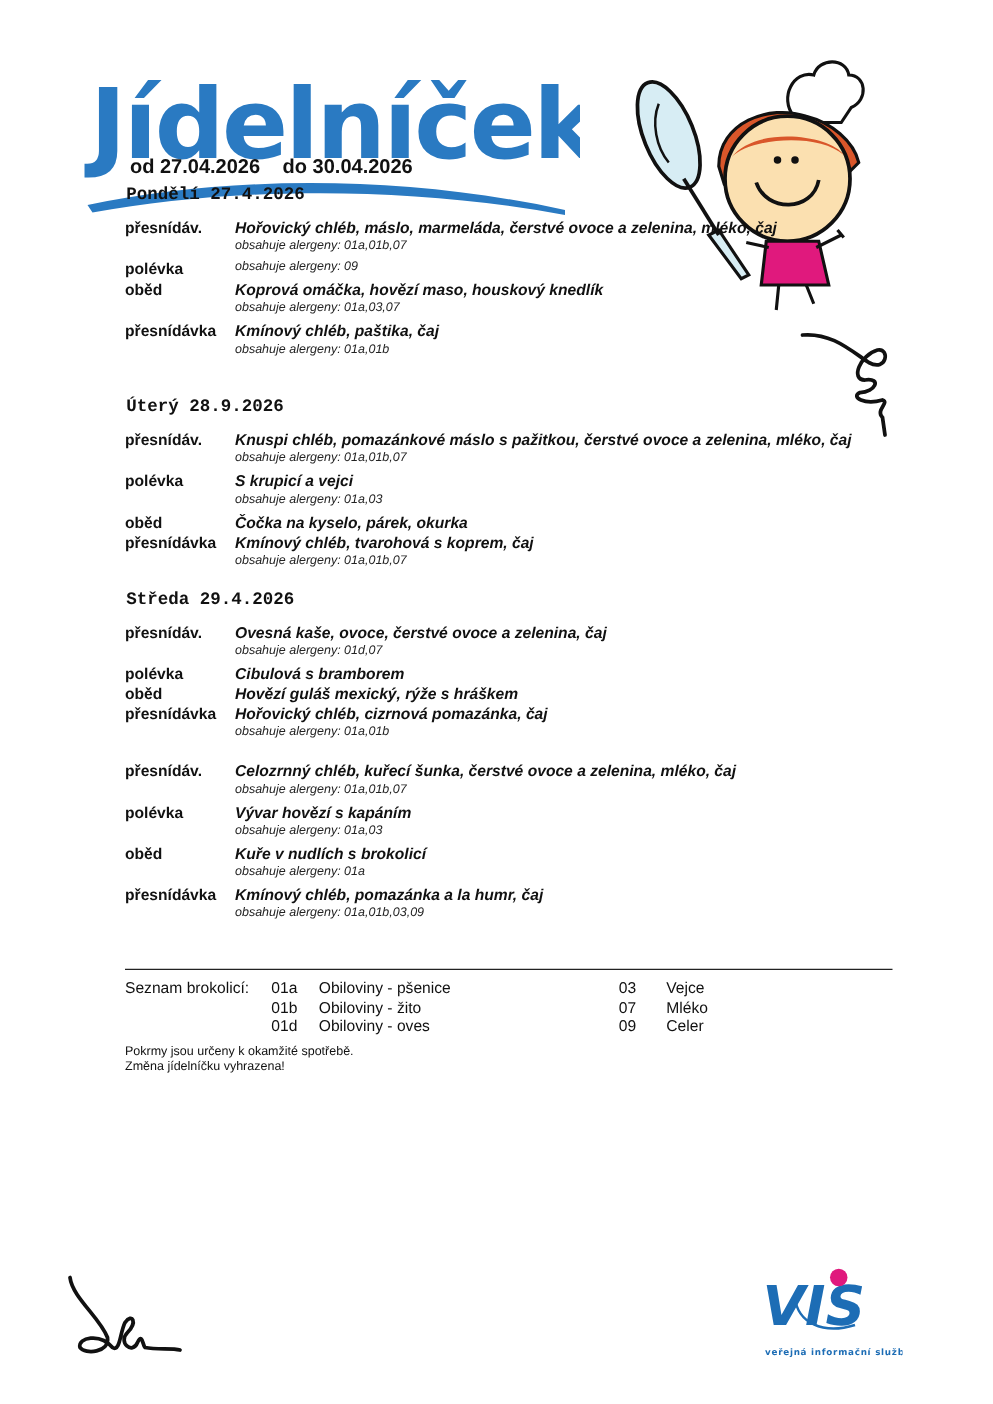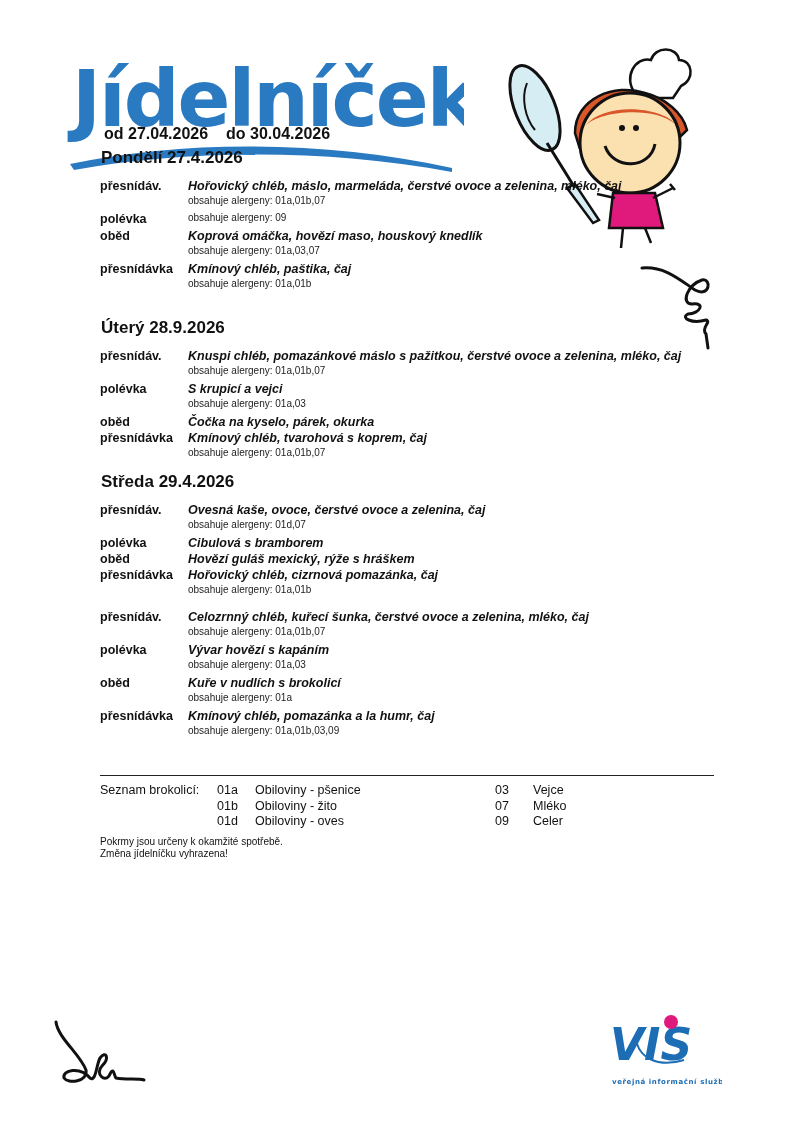--- a/index.html
+++ b/index.html
@@ -14,26 +14,26 @@
     .period { left: 104px; top: 113px; font-size: 16px; font-weight: bold; white-space: pre; z-index: 3; margin-top: 12px; }
     .period span { margin-right: 18px; }
 
     
     .chef { left: 505px; top: 38px; width: 200px; height: 215px; }
     .swirl-right { left: 640px; top: 262px; width: 80px; height: 90px; }
     .swirl-left { left: 50px; top: 1018px; width: 100px; height: 72px; }
 
     
     .day { position: absolute; left: 100px; width: 640px; z-index: 2; }
-    .day-title { font-size: 17px; font-weight: bold; margin: 0 0 10px 1px; }
+    .day-title { font-size: 14px; font-weight: bold; margin: 0 0 10px 1px; font-family: Liberation Mono, monospace; }
     .meal { display: flex; font-size: 12.5px; line-height: 16px; }
     .meal-label { width: 88px; font-weight: bold; flex: none; }
     .meal-body { flex: 1; }
     .meal-name { font-weight: bold; white-space: nowrap; font-style: italic; }
-    .meal-allergens { font-size: 10px; line-height: 14px; color: #222; margin-bottom: 3px; }
+    .meal-allergens { font-size: 10px; font-style: italic; line-height: 14px; color: #222; margin-bottom: 3px; }
 
     
     .sep { left: 100px; top: 775px; width: 614px; height: 0; border-top: 1px solid #222; }
     .legend { left: 100px; top: 783px; font-size: 12.5px; line-height: 15.5px; }
     .legend-label { position: absolute; left: 0; top: 0; white-space: nowrap; }
     .legend-row { position: absolute; white-space: nowrap; }
     .lg-code { position: absolute; }
     .lg-name { position: absolute; }
     .note { left: 100px; top: 836px; font-size: 10px; line-height: 12px; }
 

